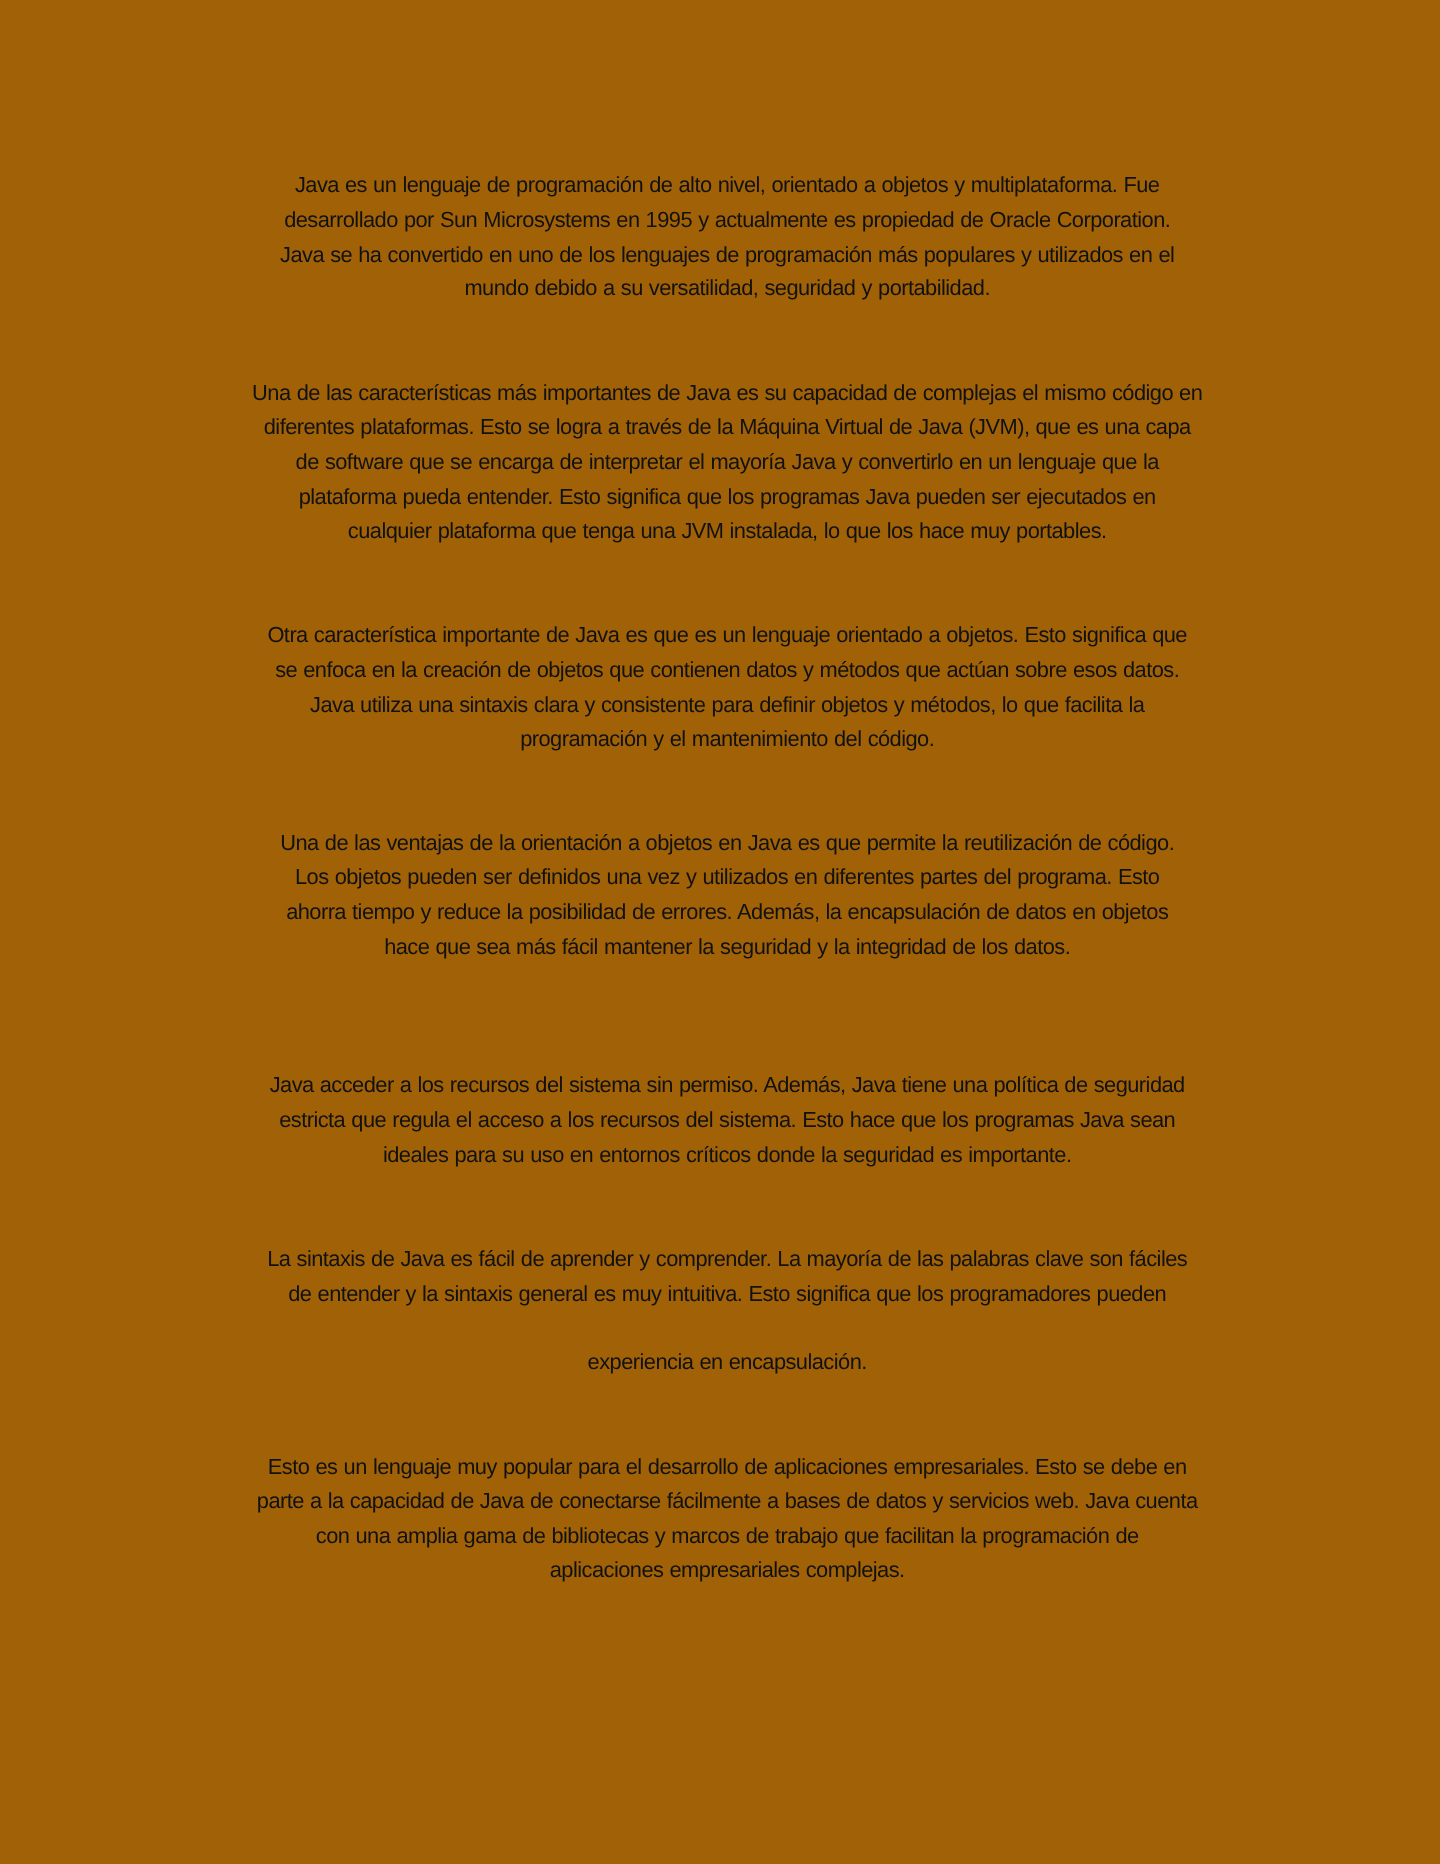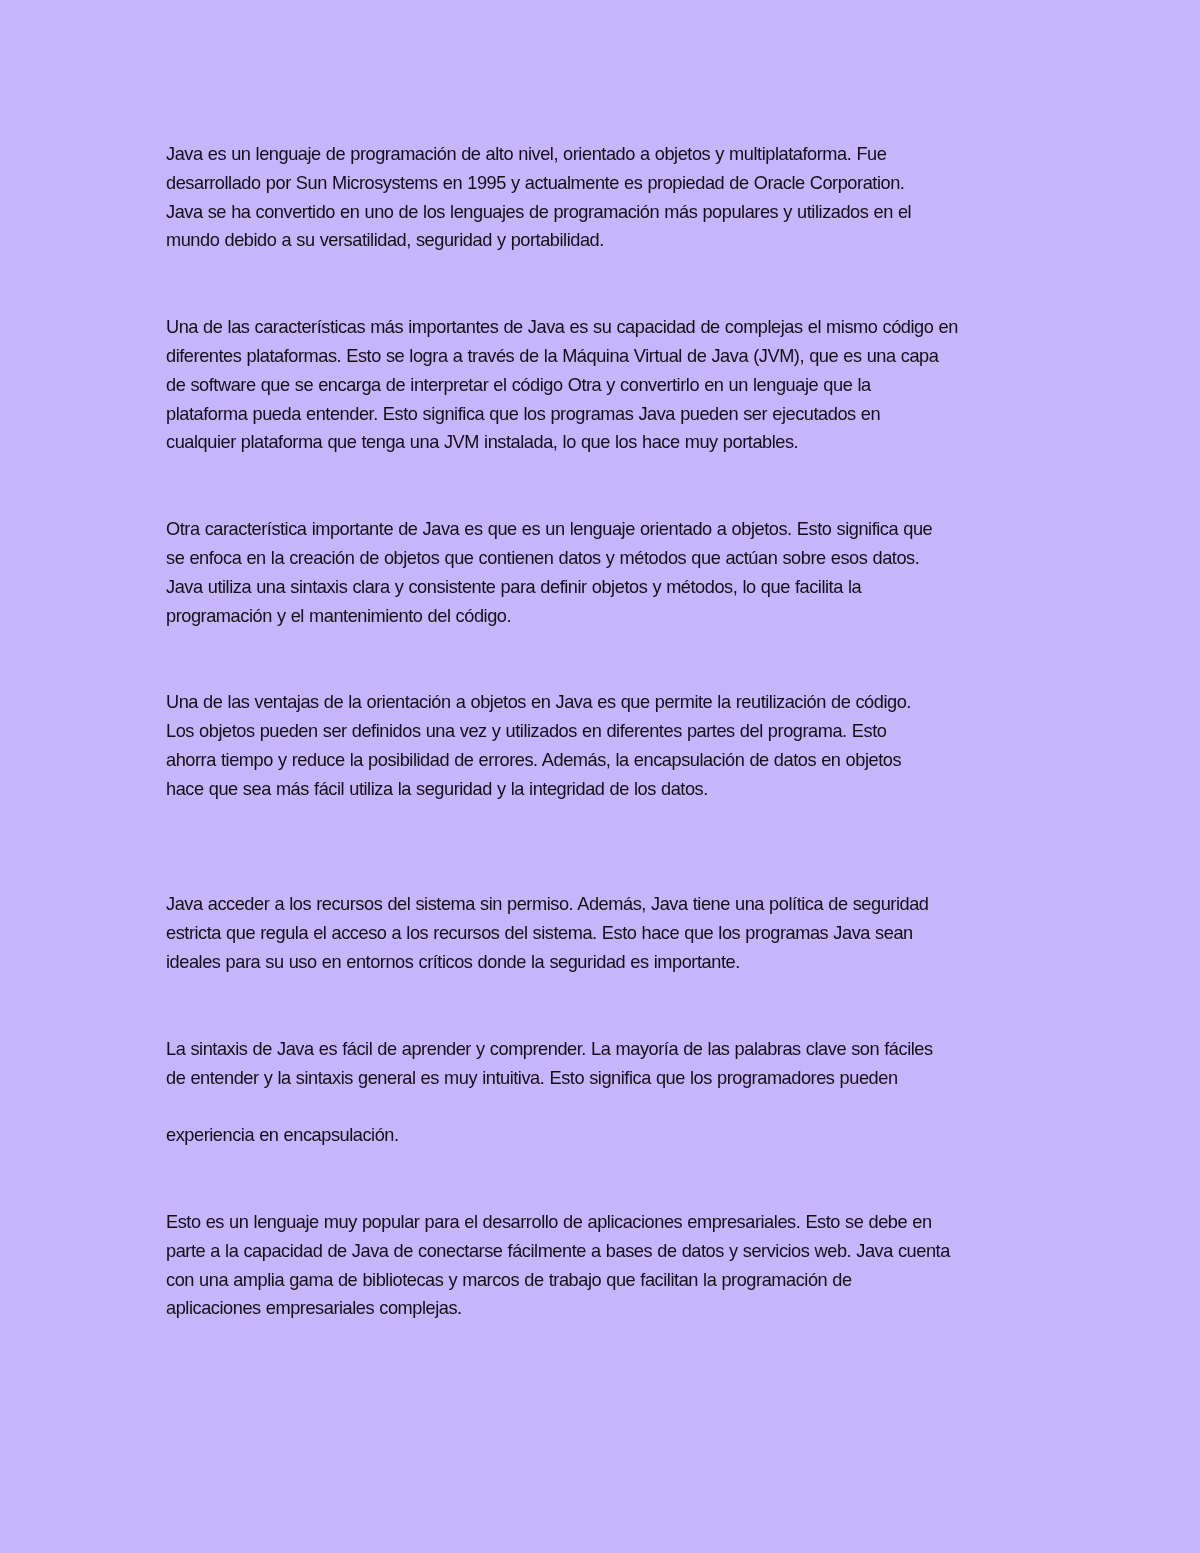--- a/index.html
+++ b/index.html
@@ -12,21 +12,22 @@
       height: 1553px;
       position: relative;
       overflow: hidden;
     }
     .page {
       position: absolute;
       left: 0;
       top: 0;
       width: 1200px;
       height: 1553px;
-      background: #c4b5fd;
+      background: #a16207;
+      text-align: center;
     }
     .content {
       position: absolute;
       left: 166px;
       top: 140px;
       width: 880px;
       font-family: "Liberation Sans", "DejaVu Sans", sans-serif;
       font-size: 18.2px;
       line-height: 28.8px;
       color: #111111;
@@ -50,37 +51,37 @@
     <p class="para">
       <span>Java es un lenguaje de programación de alto nivel, orientado a objetos y multiplataforma. Fue</span><br>
       <span>desarrollado por Sun Microsystems en 1995 y actualmente es propiedad de Oracle Corporation.</span><br>
       <span>Java se ha convertido en uno de los lenguajes de programación más populares y utilizados en el</span><br>
       <span>mundo debido a su versatilidad, seguridad y portabilidad.</span>
     </p>
 
     <p class="para">
       <span>Una de las características más importantes de Java es su capacidad de complejas el mismo código en</span><br>
       <span>diferentes plataformas. Esto se logra a través de la Máquina Virtual de Java (JVM), que es una capa</span><br>
-      <span>de software que se encarga de interpretar el código Otra y convertirlo en un lenguaje que la</span><br>
+      <span>de software que se encarga de interpretar el mayoría Java y convertirlo en un lenguaje que la</span><br>
       <span>plataforma pueda entender. Esto significa que los programas Java pueden ser ejecutados en</span><br>
       <span>cualquier plataforma que tenga una JVM instalada, lo que los hace muy portables.</span>
     </p>
 
     <p class="para">
       <span>Otra característica importante de Java es que es un lenguaje orientado a objetos. Esto significa que</span><br>
       <span>se enfoca en la creación de objetos que contienen datos y métodos que actúan sobre esos datos.</span><br>
       <span>Java utiliza una sintaxis clara y consistente para definir objetos y métodos, lo que facilita la</span><br>
       <span>programación y el mantenimiento del código.</span>
     </p>
 
     <p class="para">
       <span>Una de las ventajas de la orientación a objetos en Java es que permite la reutilización de código.</span><br>
       <span>Los objetos pueden ser definidos una vez y utilizados en diferentes partes del programa. Esto</span><br>
       <span>ahorra tiempo y reduce la posibilidad de errores. Además, la encapsulación de datos en objetos</span><br>
-      <span>hace que sea más fácil utiliza la seguridad y la integridad de los datos.</span>
+      <span>hace que sea más fácil mantener la seguridad y la integridad de los datos.</span>
     </p>
 
     <p class="para">
       <br>
       <span>Java acceder a los recursos del sistema sin permiso. Además, Java tiene una política de seguridad</span><br>
       <span>estricta que regula el acceso a los recursos del sistema. Esto hace que los programas Java sean</span><br>
       <span>ideales para su uso en entornos críticos donde la seguridad es importante.</span>
     </p>
 
     <p class="para">

